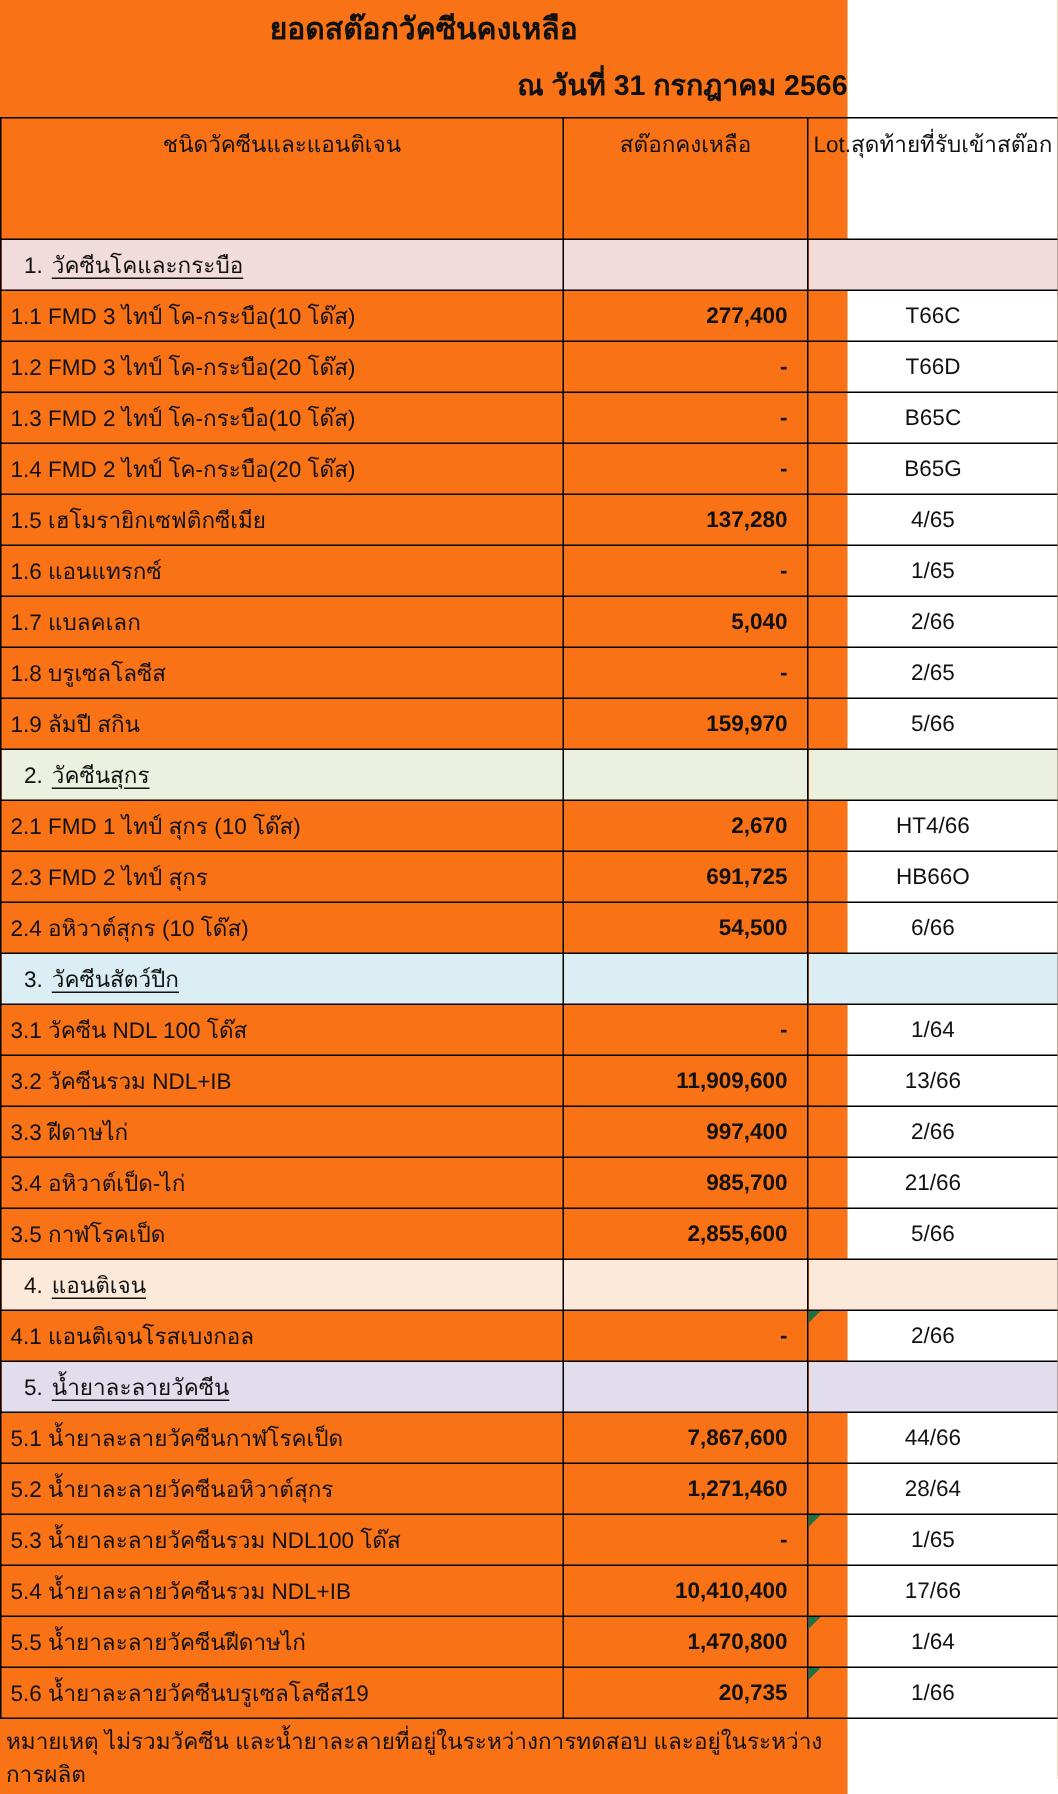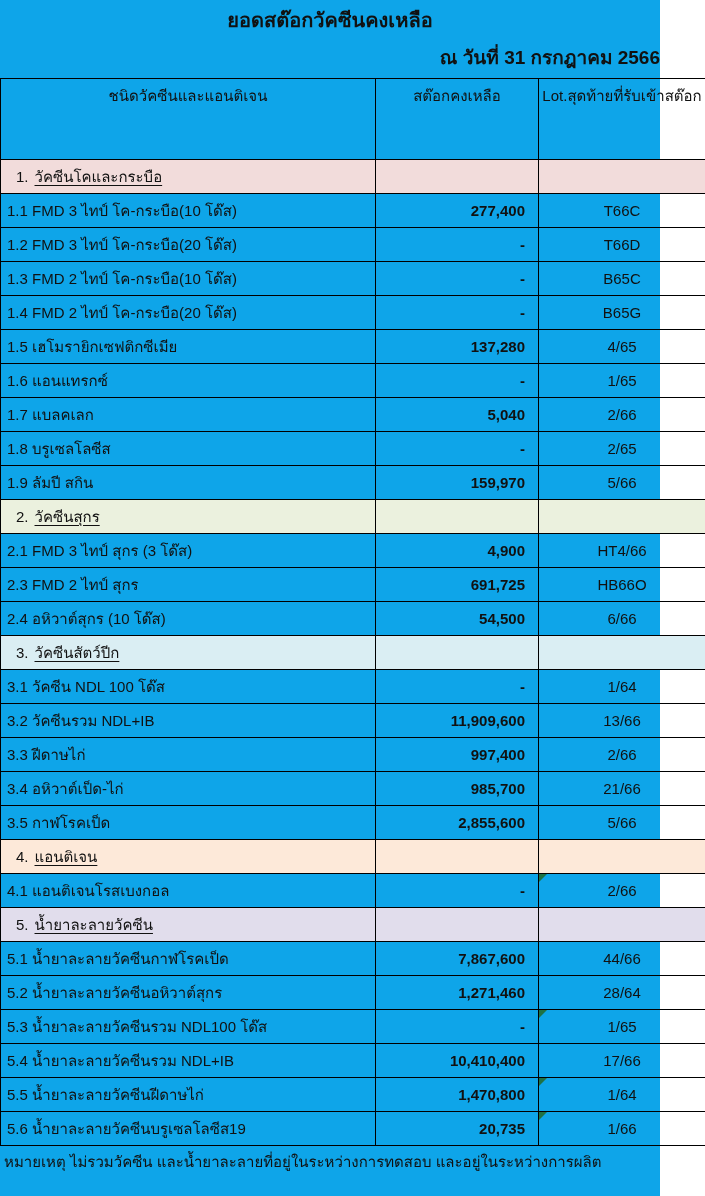--- a/index.html
+++ b/index.html
@@ -1,21 +1,21 @@
 <!DOCTYPE html>
 <html><head>
 <meta charset="utf-8">
 <style>
   html, body { margin: 0; padding: 0; background: #fff; }
   body {
     width: 705px; height: 1196px; overflow: hidden;
     font-family: "Liberation Sans", "DejaVu Sans", sans-serif;
     color: #111111;
   }
-  .page { position: relative; width: 660px; height: 1196px; background: #0ea5e9; }
+  .page { position: relative; width: 565px; height: 1196px; background: #f97316; }
 
   .title-block { height: 78px; box-sizing: border-box; padding-top: 7px; }
   .doc-title {
     text-align: center; font-weight: bold; font-size: 20px; line-height: 26px;
   }
   .doc-subtitle {
     text-align: right; font-weight: bold; font-size: 19px; line-height: 24px;
     margin-top: 13px;
   }
 
@@ -124,22 +124,22 @@
           <td class="cell-name">1.9 ลัมปี สกิน</td>
           <td class="cell-stock">159,970</td>
           <td class="cell-lot"><span>5/66</span></td>
         </tr>
         <tr class="section-row" style="background: rgb(235, 241, 222);">
           <td class="cell-name"><span class="section-num">2.</span><span class="section-title">วัคซีนสุกร</span></td>
           <td></td>
           <td></td>
         </tr>
         <tr>
-          <td class="cell-name">2.1 FMD 3 ไทป์ สุกร (3 โด๊ส)</td>
-          <td class="cell-stock">4,900</td>
+          <td class="cell-name">2.1 FMD 1 ไทป์ สุกร (10 โด๊ส)</td>
+          <td class="cell-stock">2,670</td>
           <td class="cell-lot"><span>HT4/66</span></td>
         </tr>
         <tr>
           <td class="cell-name">2.3 FMD 2 ไทป์ สุกร</td>
           <td class="cell-stock">691,725</td>
           <td class="cell-lot"><span>HB66O</span></td>
         </tr>
         <tr>
           <td class="cell-name">2.4 อหิวาต์สุกร (10 โด๊ส)</td>
           <td class="cell-stock">54,500</td>

